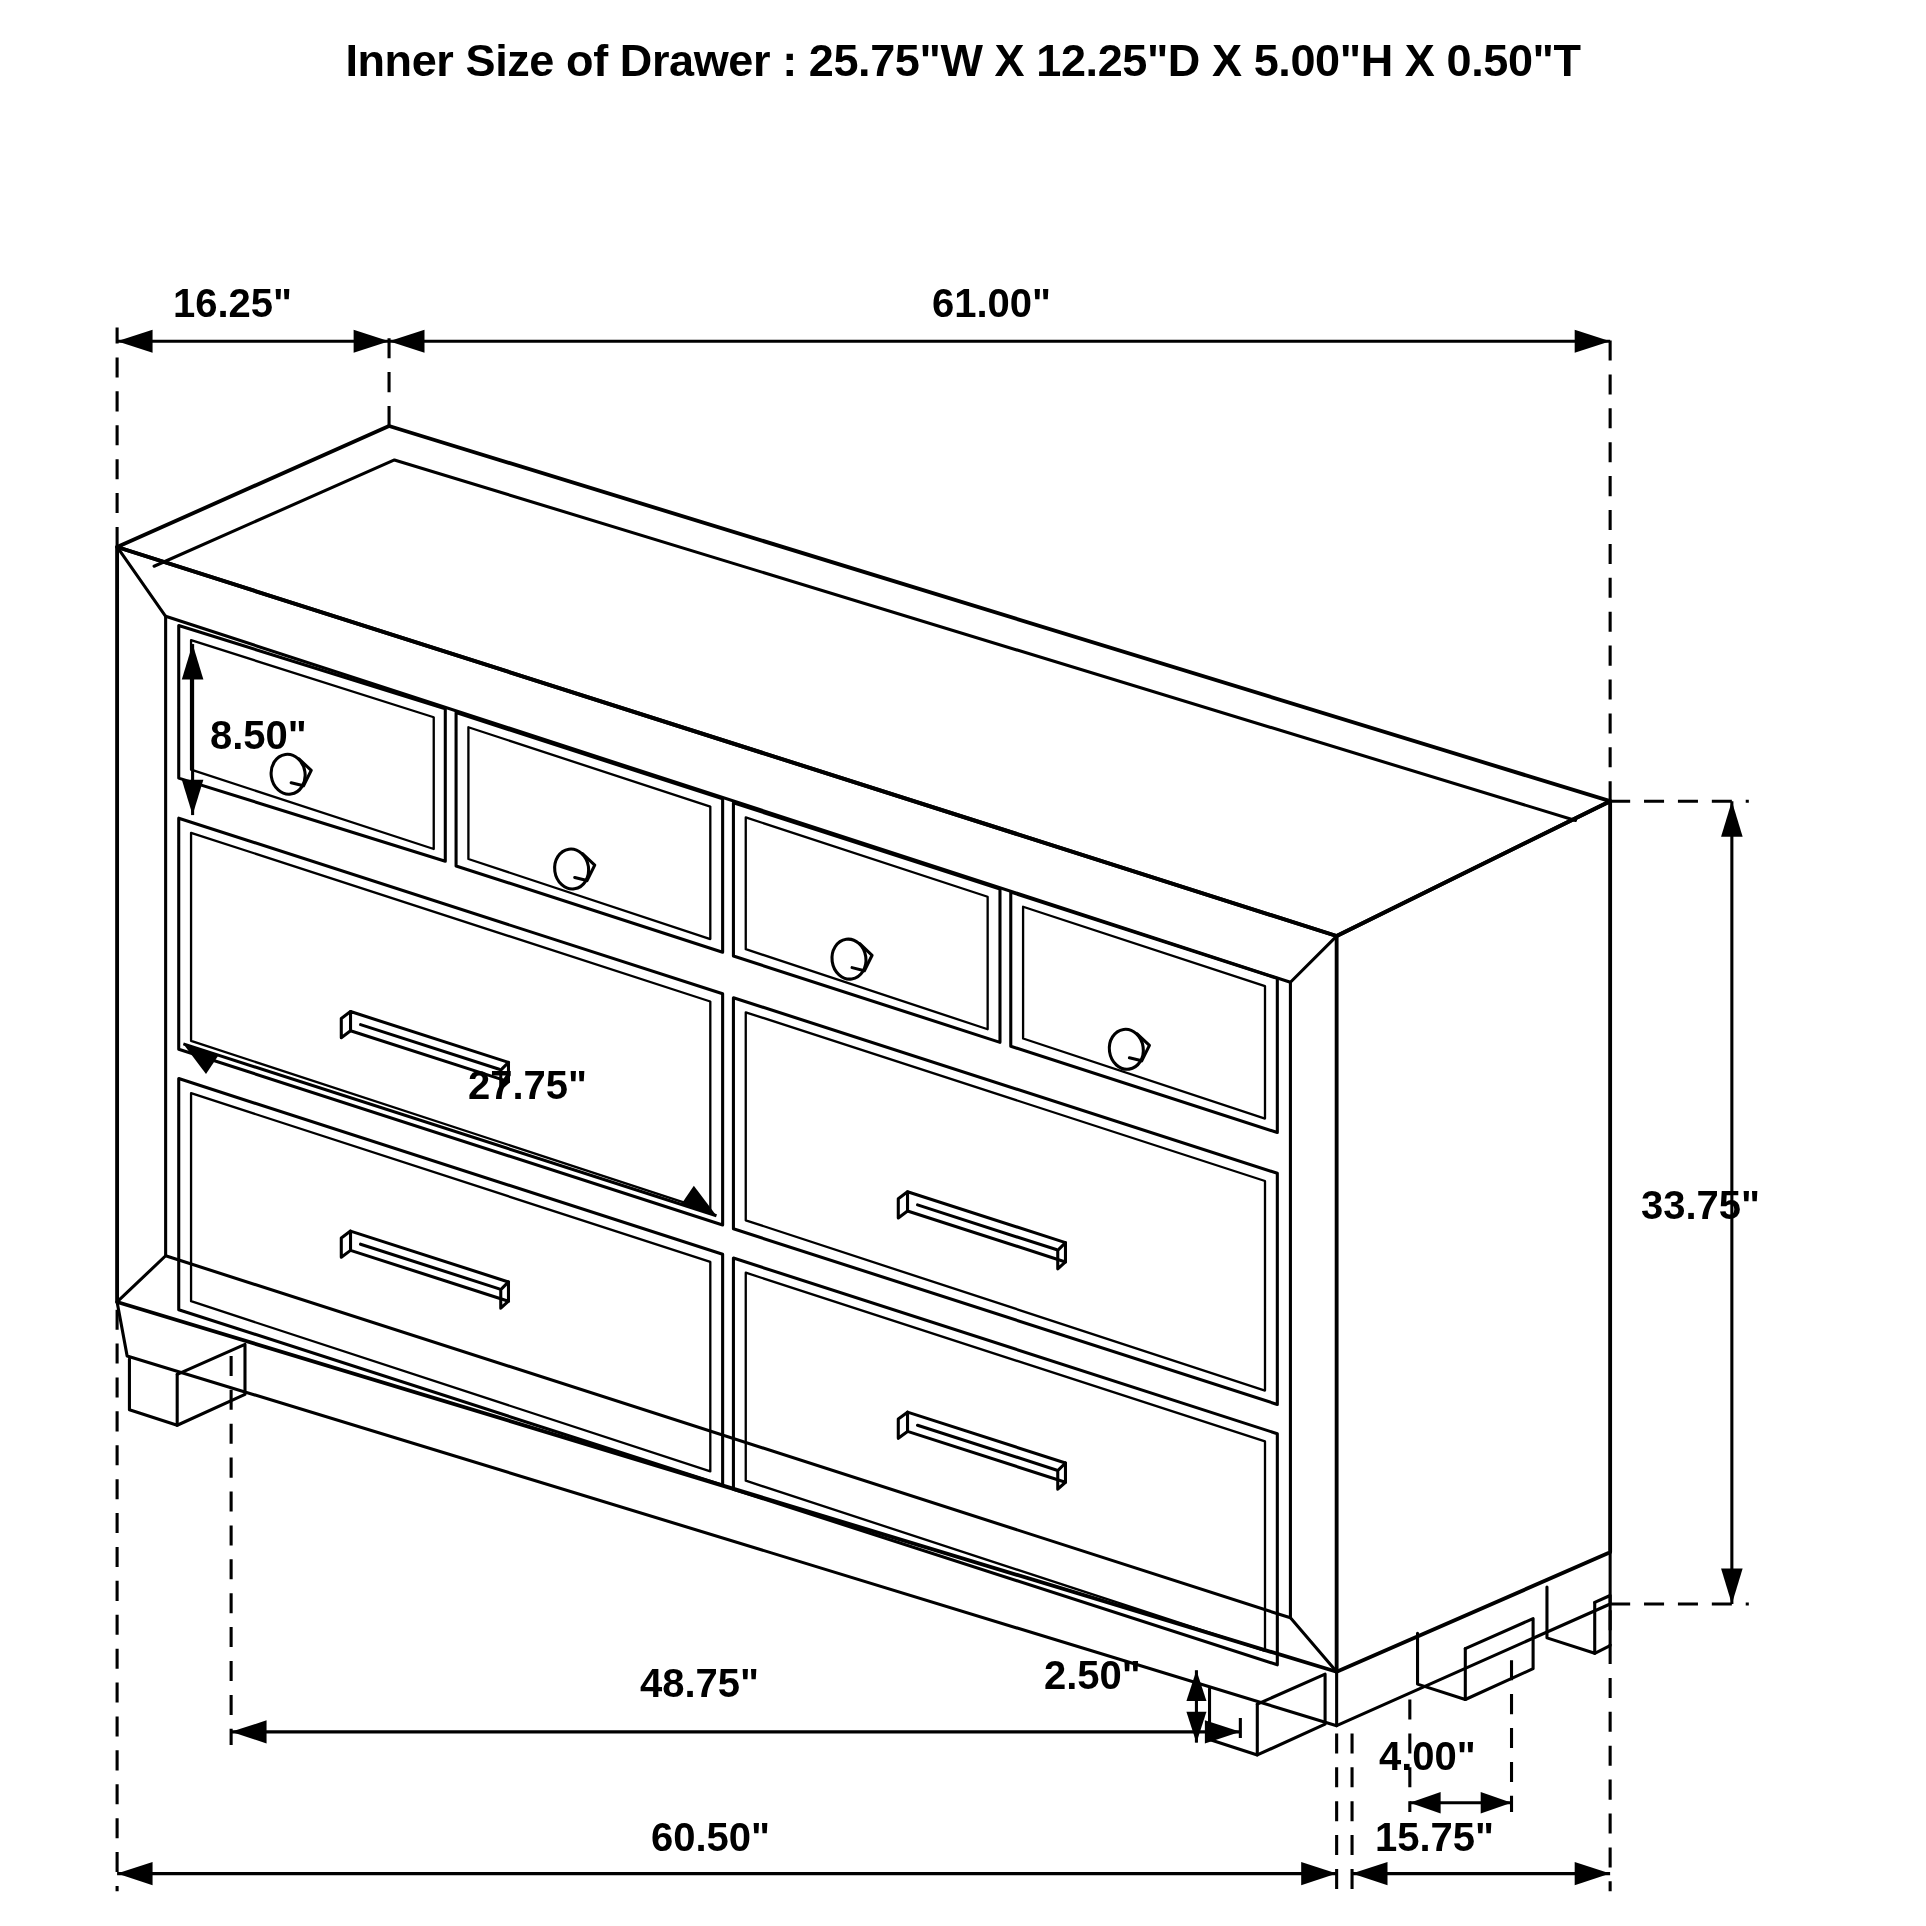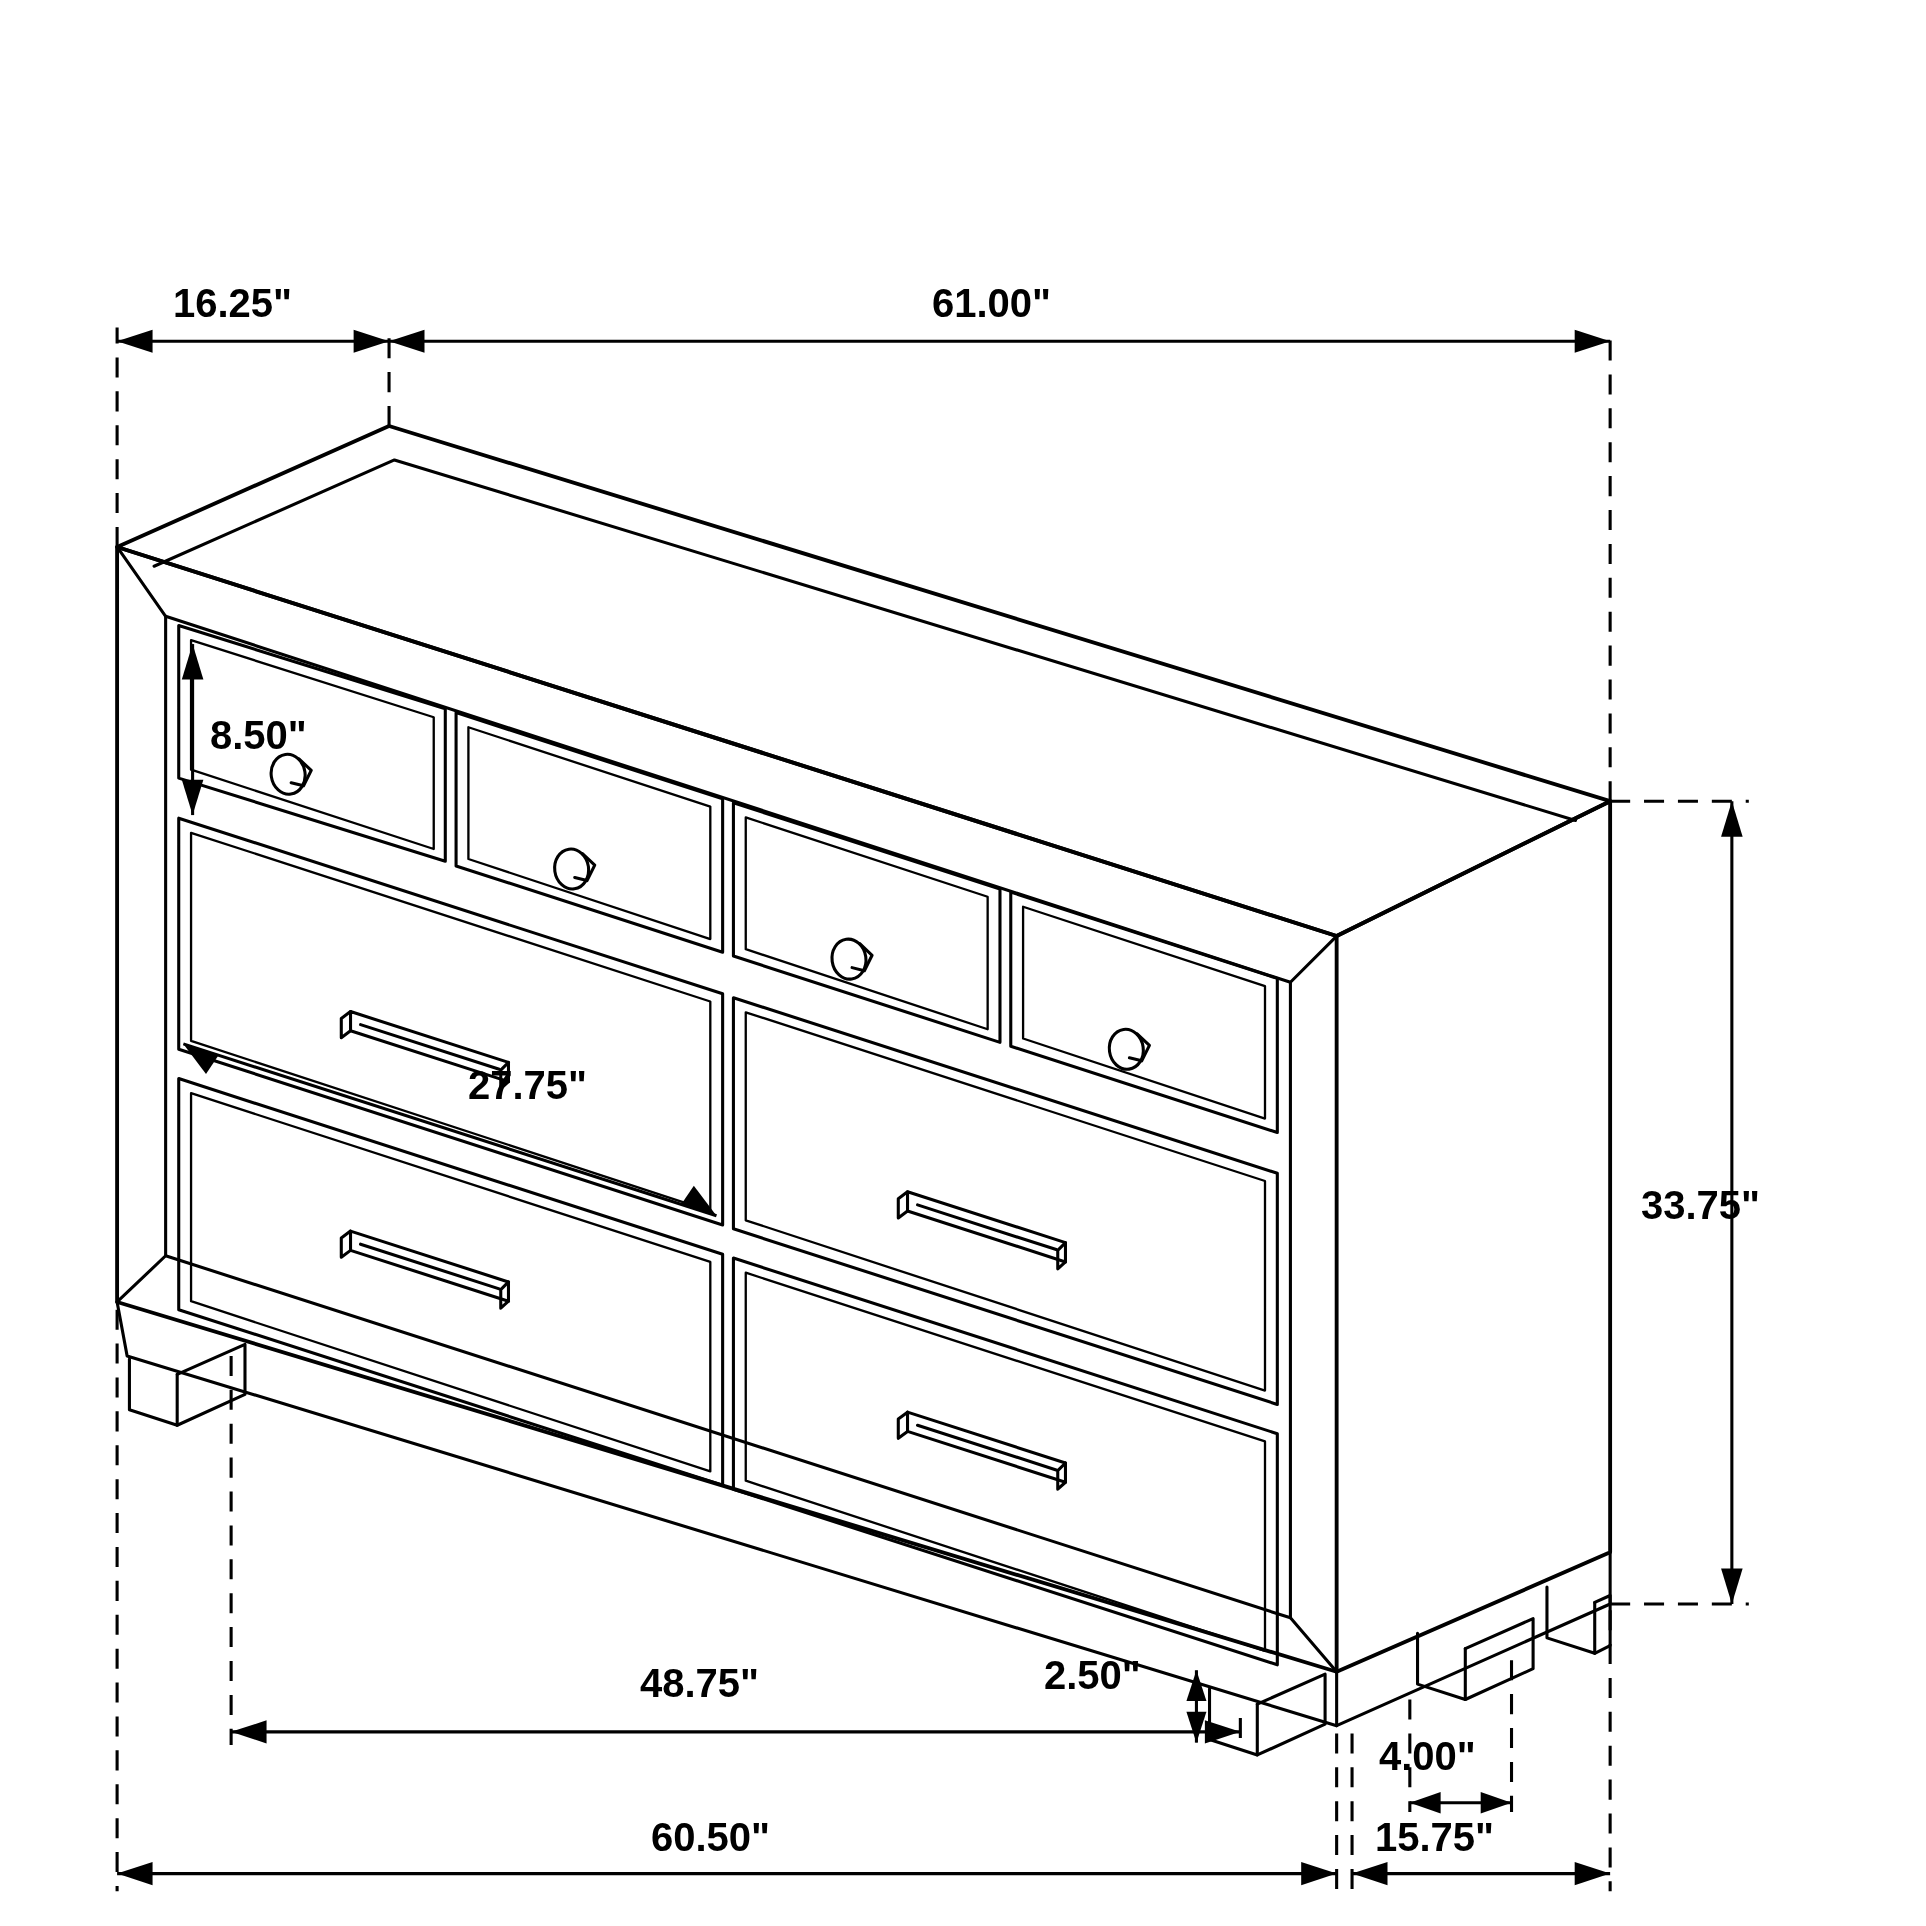--- a/index.html
+++ b/index.html
@@ -12,20 +12,21 @@
   svg#dwg{position:absolute;top:0;left:0;width:1926px;height:1926px;}
   .dimlabel{
     position:absolute;font-size:40px;font-weight:bold;white-space:nowrap;
   }
 </style>
 </head>
 <body>
 
 <div id="stage">
 
+  <div id="title">Inner Size of Drawer : 25.75"W X 12.25"D X 5.00"H X 0.50"T</div>
 
   <svg id="dwg" viewBox="0 0 2500 2500">
     <g fill="none" stroke="#000" stroke-width="5" stroke-linejoin="round" stroke-linecap="round">
 
       <path d="M 152,710 L 505,553 L 2090,1040 L 1735,1215 Z"></path>
 
       <path d="M 200,735 L 512,597 L 2045,1065" stroke-width="4"></path>
 
       <path d="M 152,710 L 152,1690 L 1735,2170 L 1735,1215 Z"></path>
 

